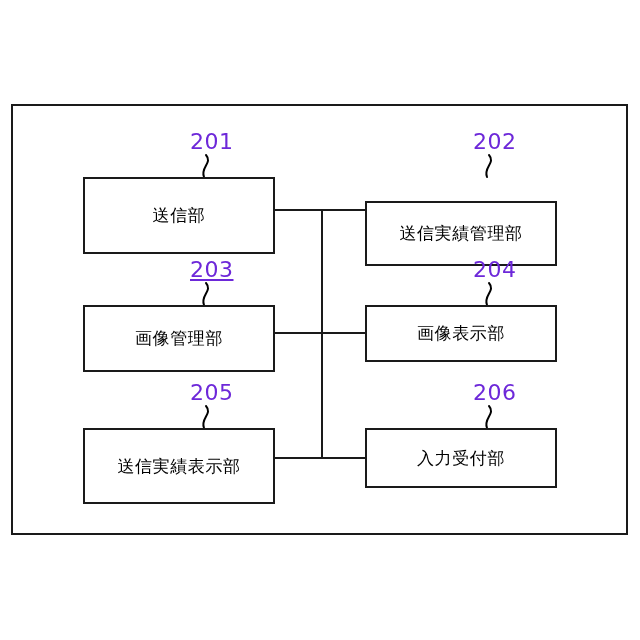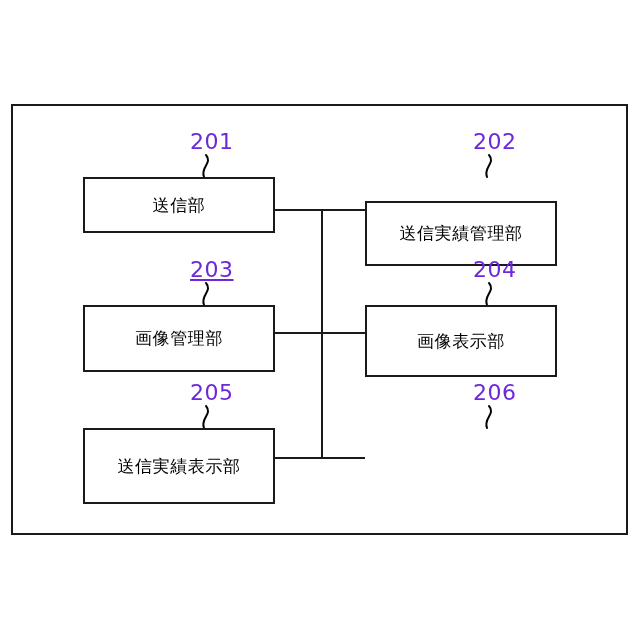--- a/index.html
+++ b/index.html
@@ -108,34 +108,37 @@
     <path class="leader-line" d="M 489 406 C 496 414, 483 418, 487 428"></path>
   </svg>
 
   <div class="ref-num" style="left:190px; top:131px;">201</div>
   <div class="ref-num" style="left:473px; top:131px;">202</div>
   <div class="ref-num" style="left:190px; top:259px;text-decoration:underline;">203</div>
   <div class="ref-num" style="left:473px; top:259px;">204</div>
   <div class="ref-num" style="left:190px; top:382px;">205</div>
   <div class="ref-num" style="left:473px; top:382px;">206</div>
 
-  <div class="unit-box" style="left:83px; top:177px; width:192px; height:56px;">
+  <div class="unit-box" style="left:83px; top:177px; width:192px; height:77px;">
     <span class="unit-label">送信部</span>
   </div>
 
   <div class="unit-box" style="left:365px; top:177px; width:192px; height:65px;margin-top:24px;">
     <span class="unit-label">送信実績管理部</span>
   </div>
 
   <div class="unit-box" style="left:83px; top:305px; width:192px; height:67px;">
     <span class="unit-label">画像管理部</span>
   </div>
 
-  <div class="unit-box" style="left:365px; top:305px; width:192px; height:72px;">
+  <div class="unit-box" style="left:365px; top:305px; width:192px; height:57px;">
     <span class="unit-label">画像表示部</span>
   </div>
 
   <div class="unit-box" style="left:83px; top:428px; width:192px; height:76px;">
     <span class="unit-label">送信実績表示部</span>
   </div>
 
+  <div class="unit-box" style="left:365px; top:428px; width:192px; height:60px;">
+    <span class="unit-label">入力受付部</span>
+  </div>
 
 </div>
 
 </body></html>

